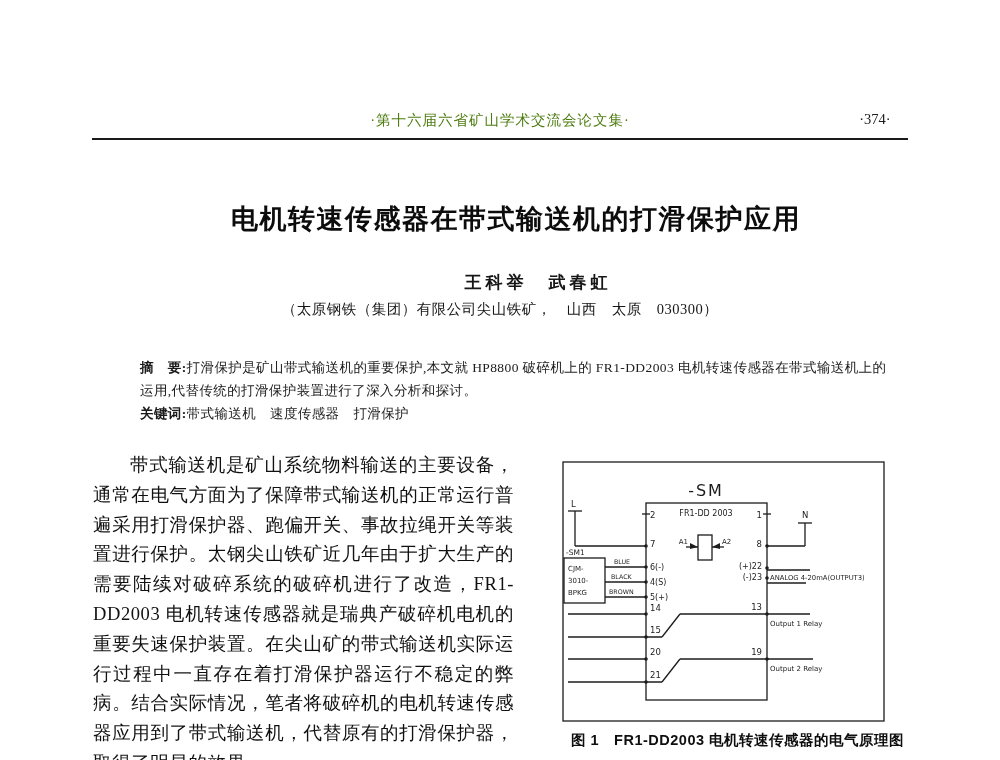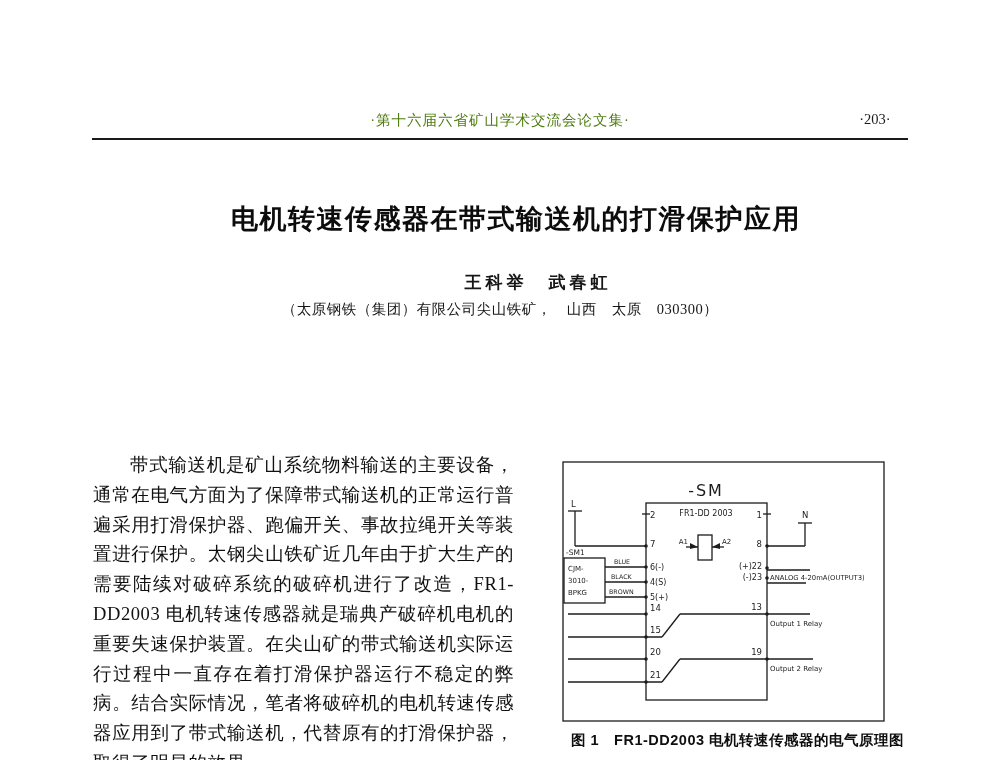--- a/index.html
+++ b/index.html
@@ -43,27 +43,31 @@
     font-size:14.5px;font-weight:bold;
     font-family:"Liberation Sans", sans-serif;color:#0e0e0e;letter-spacing:0.5px;margin-left:28px;
   }
 </style>
 </head>
 <body>
 
 <div class="abs page" style="inset:0;">
 
   <div class="abs center header-text">·第十六届六省矿山学术交流会论文集·</div>
-  <div class="abs page-num">·203·</div>
+  <div class="abs page-num">·374·</div>
   <div class="abs rule"></div>
 
   <div class="abs center paper-title">电机转速传感器在带式输送机的打滑保护应用</div>
   <div class="abs center authors">王科举　武春虹</div>
   <div class="abs center affiliation">（太原钢铁（集团）有限公司尖山铁矿，　山西　太原　030300）</div>
 
+  <div class="abs abstract">
+    <div><span class="lbl">摘　要:</span><span>打滑保护是矿山带式输送机的重要保护,本文就 HP8800 破碎机上的 FR1-DD2003 电机转速传感器在带式输送机上的运用,代替传统的打滑保护装置进行了深入分析和探讨。</span></div>
+    <div><span class="lbl">关键词:</span><span>带式输送机　速度传感器　打滑保护</span></div>
+  </div>
 
   <div class="abs body-col">带式输送机是矿山系统物料输送的主要设备，通常在电气方面为了保障带式输送机的正常运行普遍采用打滑保护器、跑偏开关、事故拉绳开关等装置进行保护。太钢尖山铁矿近几年由于扩大生产的需要陆续对破碎系统的破碎机进行了改造，FR1-DD2003 电机转速传感器就是瑞典产破碎机电机的重要失速保护装置。在尖山矿的带式输送机实际运行过程中一直存在着打滑保护器运行不稳定的弊病。结合实际情况，笔者将破碎机的电机转速传感器应用到了带式输送机，代替原有的打滑保护器，取得了明显的效果。</div>
 
   <svg class="abs diagram" width="332" height="270" viewBox="0 0 332 270" xmlns="http://www.w3.org/2000/svg">
 
     <rect x="5" y="6" width="321" height="259"></rect>
 
     <rect x="88" y="47" width="121" height="197"></rect>
 
     <text x="148" y="40" font-size="16" letter-spacing="2" text-anchor="middle">-SM</text>

